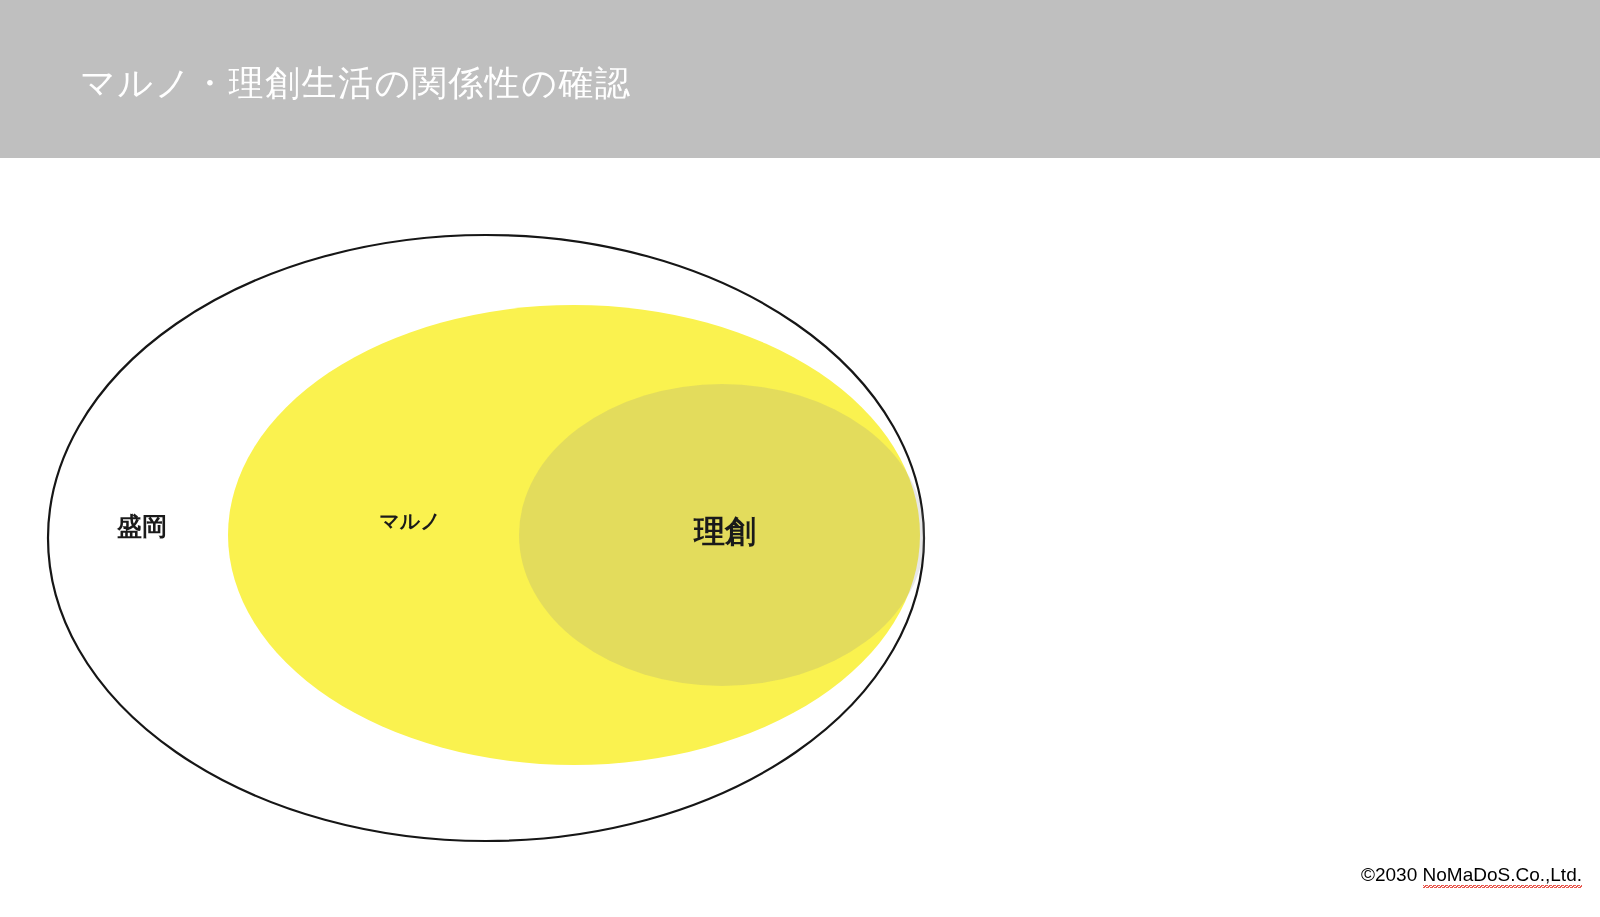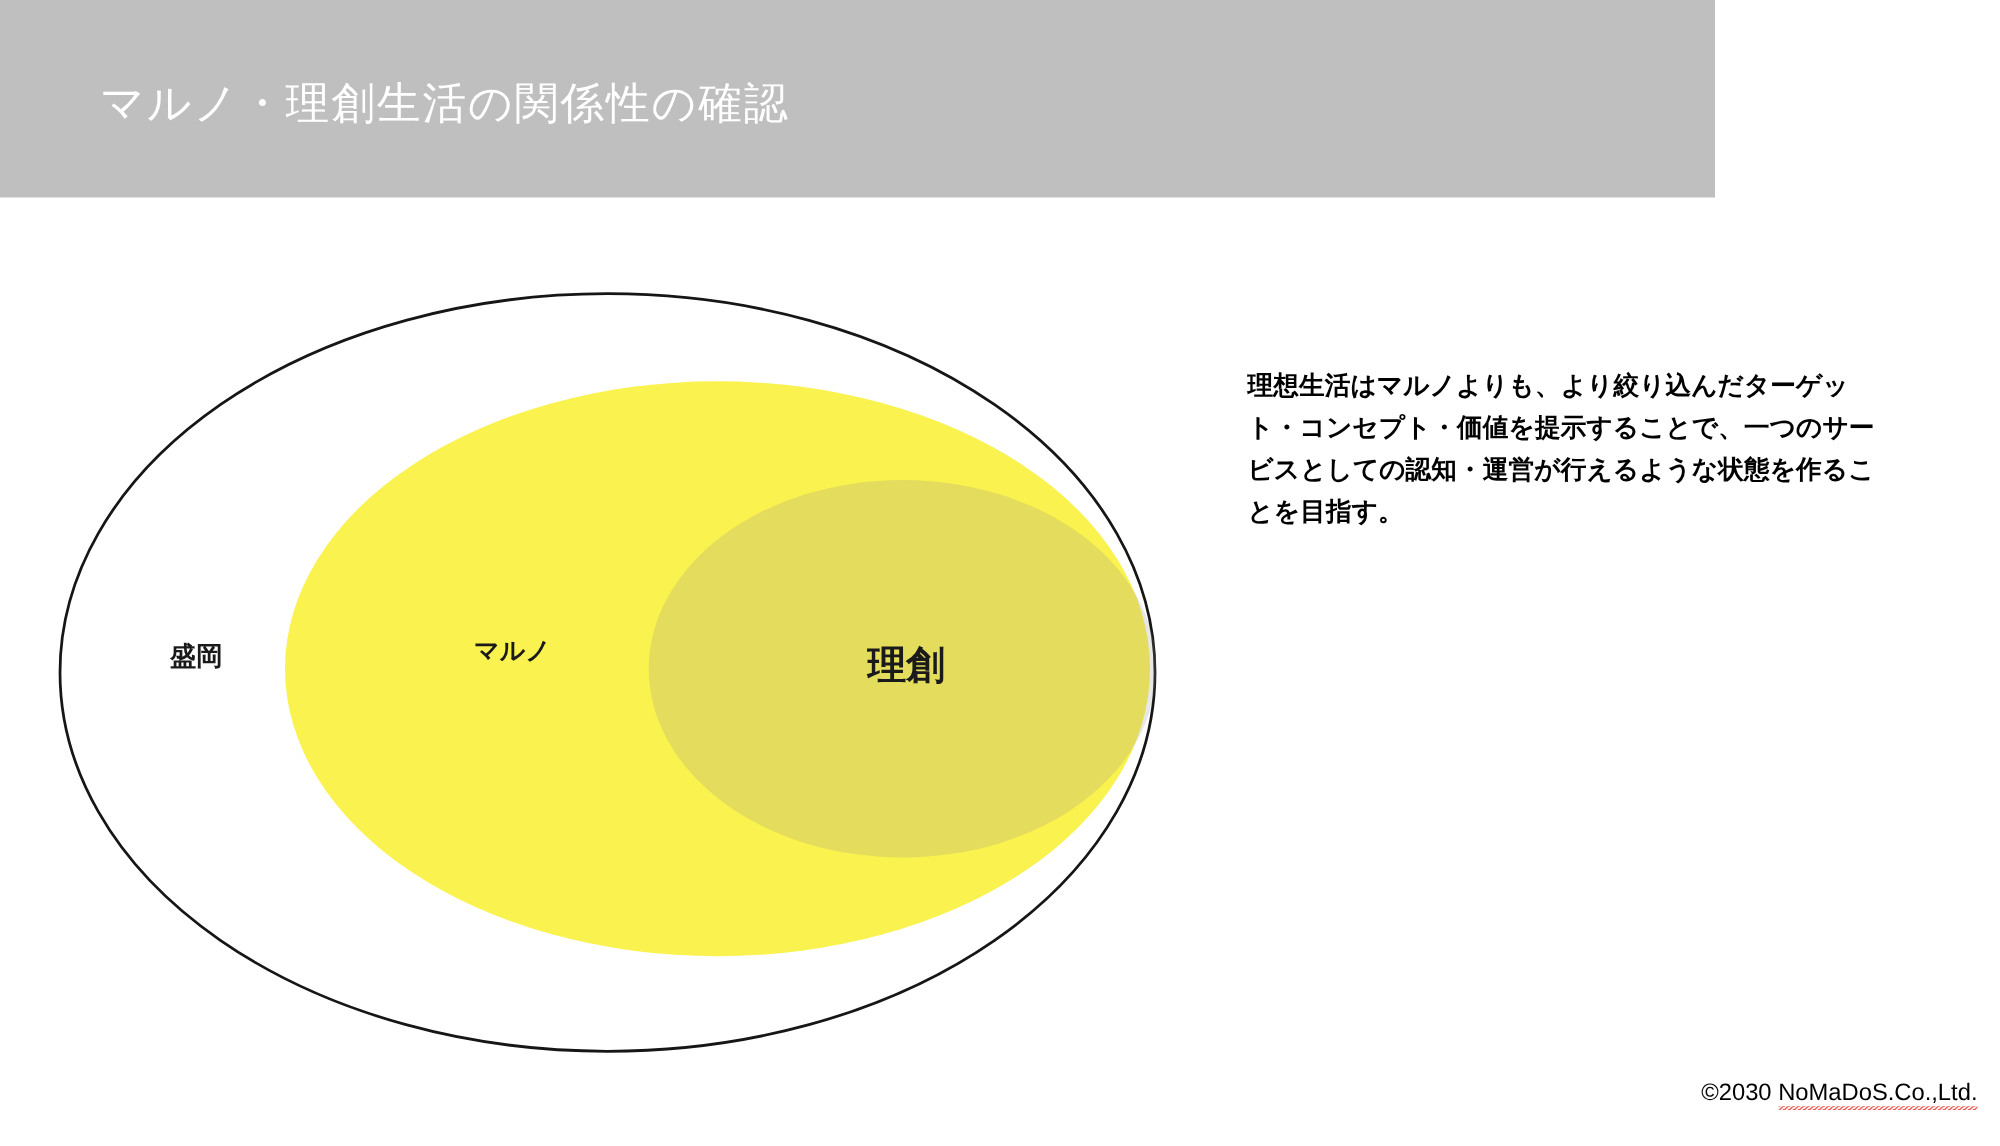--- a/index.html
+++ b/index.html
@@ -14,21 +14,21 @@
     overflow: hidden;
     font-family: "Liberation Sans", "DejaVu Sans", sans-serif;
     -webkit-font-smoothing: antialiased;
   }
 
   
   #header-bar {
     position: absolute;
     left: 0;
     top: 0;
-    width: 1372px;
+    width: 1600px;
     height: 158px;
     background: #bfbfbf;
   }
   #page-title {
     position: absolute;
     left: 80px;
     top: 58px;
     font-size: 35px;
     line-height: 50px;
     letter-spacing: 1.5px;
@@ -53,24 +53,24 @@
   }
 
   .venn-label {
     position: absolute;
     color: #1a1a1a;
     font-weight: 700;
     white-space: nowrap;
     text-align: center;
   }
   #label-morioka {
-    left: 115px;
+    left: 100px;
     top: 355px;
     width: 84px;
-    font-size: 21px;
+    font-size: 25px;
     line-height: 26px;
   }
   #label-maruno {
     left: 350px;
     top: 348px;
     width: 120px;
     font-size: 20px;
     line-height: 30px;
   }
   #label-riso {
@@ -143,16 +143,15 @@
   </svg>
 
   <div class="venn-label" id="label-morioka">盛岡</div>
 
   <div class="venn-label" id="label-maruno">マルノ</div>
 
   <div class="venn-label" id="label-riso">理創</div>
 </div>
 
 <div id="description-panel">
-  <p class="desc-paragraph">理想生活はマルノよりも、より絞り込んだターゲット・コンセプト・価値を提示することで、一つのサービスとしての認知・運営が行えるような状態を作ることを目指す。</p>
 </div>
 
 <div id="footer-copyright"><span>©2030 </span><span class="misspelled">NoMaDoS.Co.,Ltd.</span></div>
 
 </body></html>

